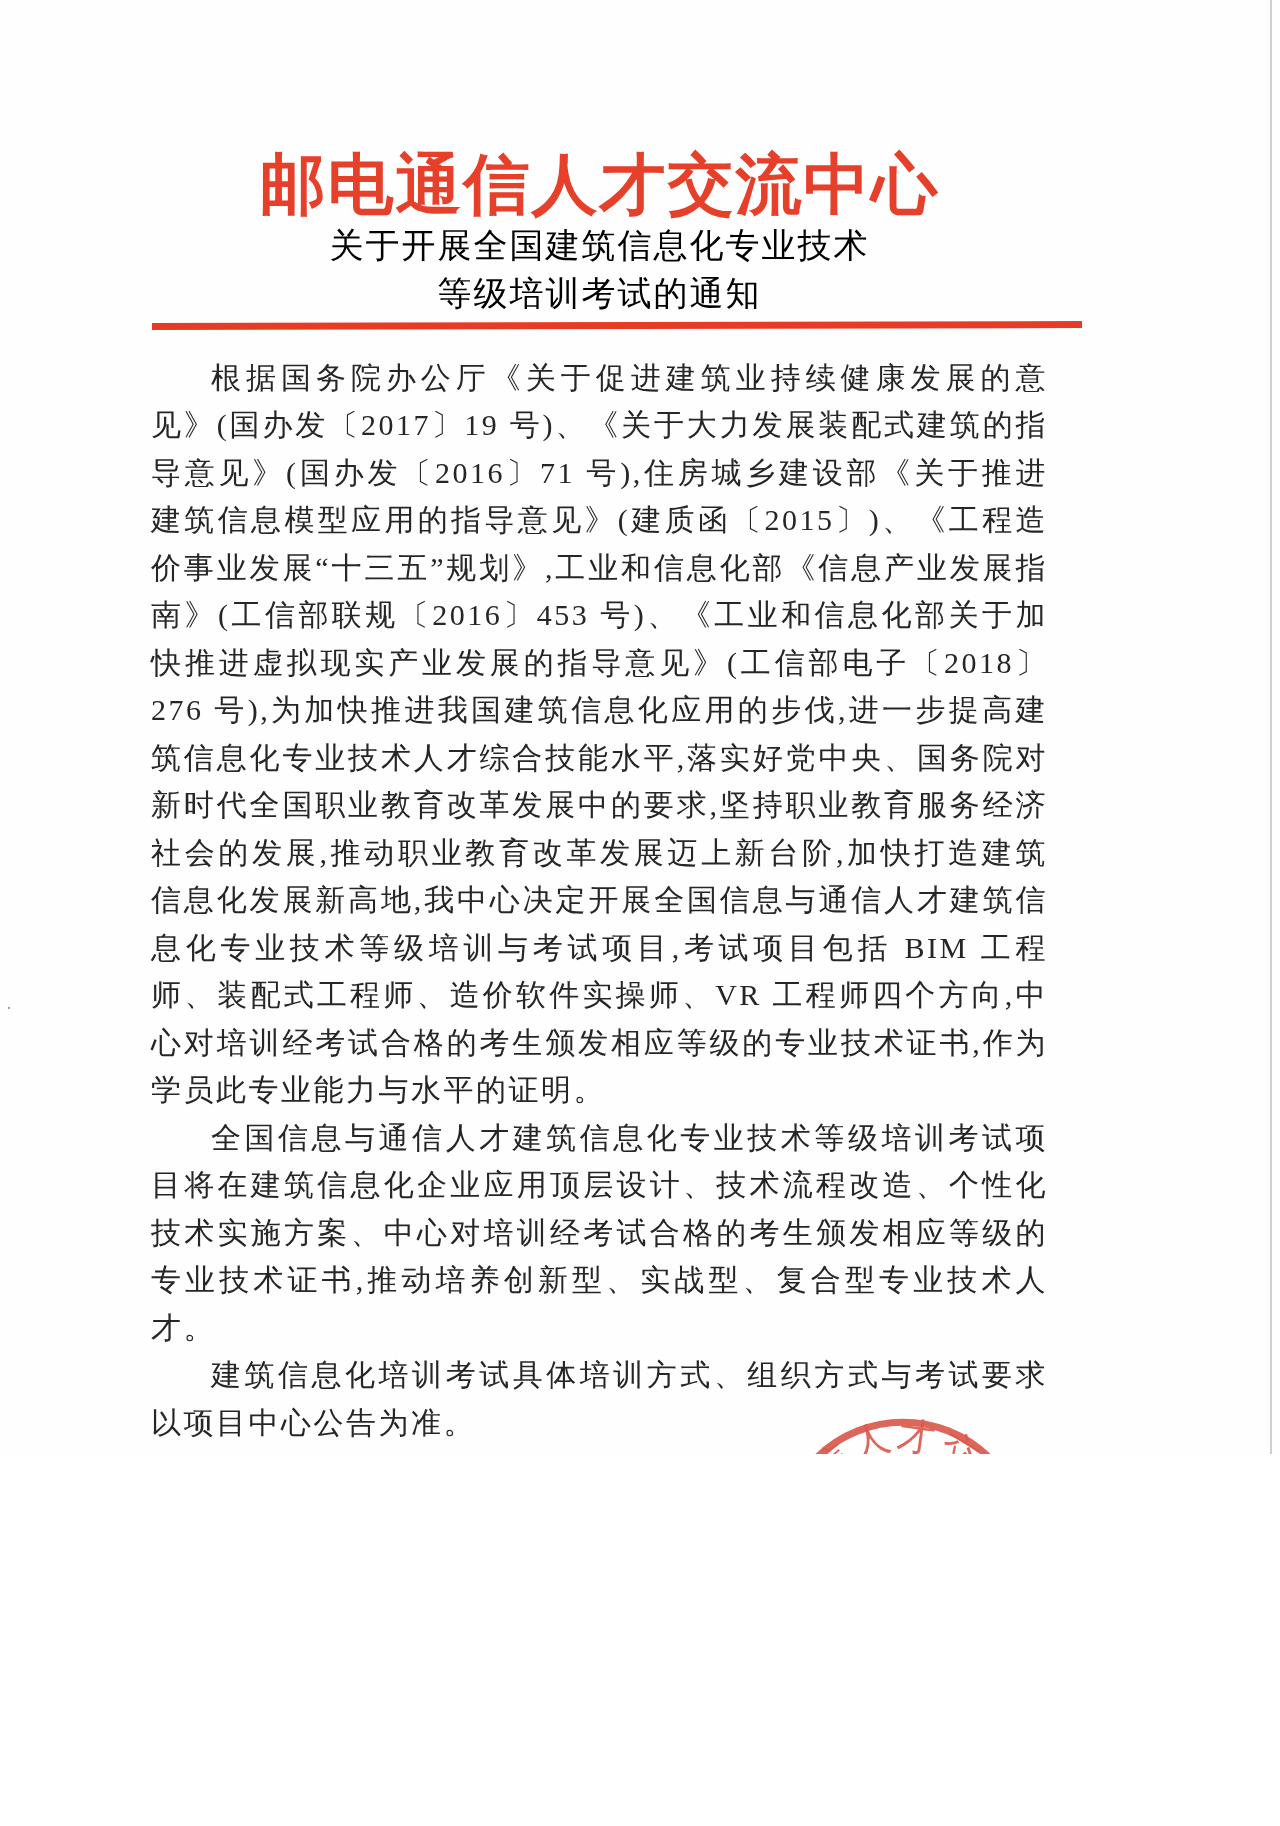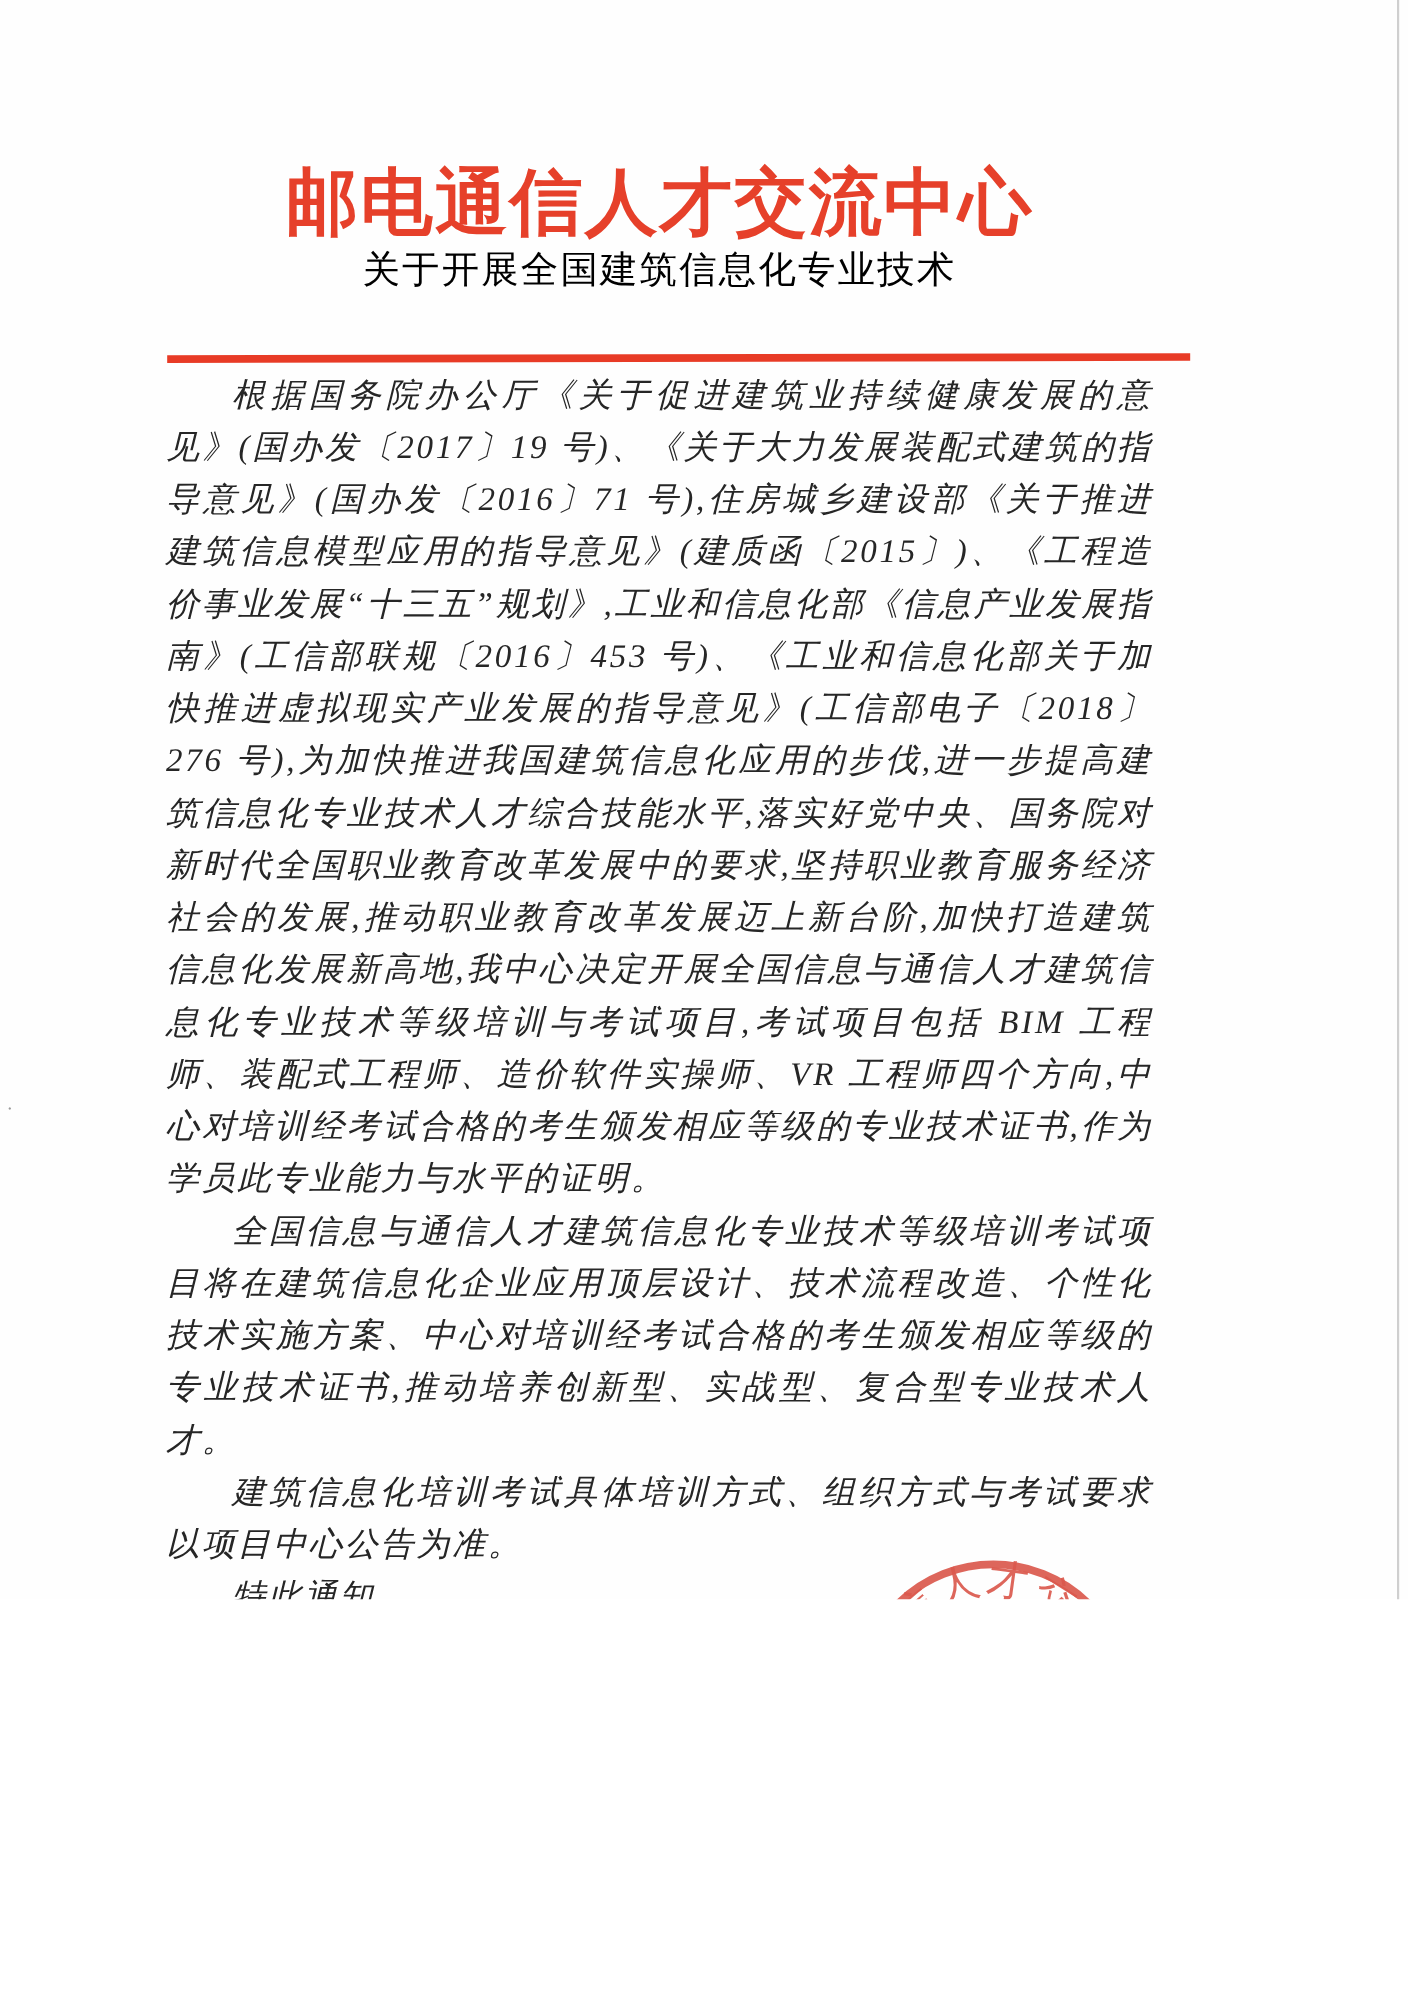--- a/index.html
+++ b/index.html
@@ -43,22 +43,21 @@
   }
   .doc-title{
     text-align:center;
     font-size:34px;
     font-weight:400;
     letter-spacing:2px;
     line-height:48px;
     color:#000000;
   }
   .body-text{
-    margin-top:66px;
-    font-style:italic;
+    margin-top:36px;
   }
   .body-text p{
     margin:0;
     font-size:30px;
     letter-spacing:2.5px;
     line-height:47.5px;
     text-align:justify;
     text-justify:inter-character;
     text-indent:2em;
     color:#262626;
@@ -100,20 +99,21 @@
 
   <div class="red-rule"></div>
 
   <div class="content">
 
     <div class="org-title">邮电通信人才交流中心</div>
 
 
     <div class="doc-title">
       <div>关于开展全国建筑信息化专业技术</div>
+      <div>等级培训考试的通知</div>
     </div>
 
     <div class="body-text">
       <p>根据国务院办公厅《关于促进建筑业持续健康发展的意见》(国办发〔2017〕19 号)、《关于大力发展装配式建筑的指导意见》(国办发〔2016〕71 号),住房城乡建设部《关于推进建筑信息模型应用的指导意见》(建质函〔2015〕)、《工程造价事业发展“十三五”规划》,工业和信息化部《信息产业发展指南》(工信部联规〔2016〕453 号)、《工业和信息化部关于加快推进虚拟现实产业发展的指导意见》(工信部电子〔2018〕276 号),为加快推进我国建筑信息化应用的步伐,进一步提高建筑信息化专业技术人才综合技能水平,落实好党中央、国务院对新时代全国职业教育改革发展中的要求,坚持职业教育服务经济社会的发展,推动职业教育改革发展迈上新台阶,加快打造建筑信息化发展新高地,我中心决定开展全国信息与通信人才建筑信息化专业技术等级培训与考试项目,考试项目包括 BIM 工程师、装配式工程师、造价软件实操师、VR 工程师四个方向,中心对培训经考试合格的考生颁发相应等级的专业技术证书,作为学员此专业能力与水平的证明。</p>
       <p>全国信息与通信人才建筑信息化专业技术等级培训考试项目将在建筑信息化企业应用顶层设计、技术流程改造、个性化技术实施方案、中心对培训经考试合格的考生颁发相应等级的专业技术证书,推动培养创新型、实战型、复合型专业技术人才。</p>
       <p>建筑信息化培训考试具体培训方式、组织方式与考试要求以项目中心公告为准。</p>
       <p>特此通知。</p>
     </div>
 
     <div class="date-line">二零一九年一月</div>

